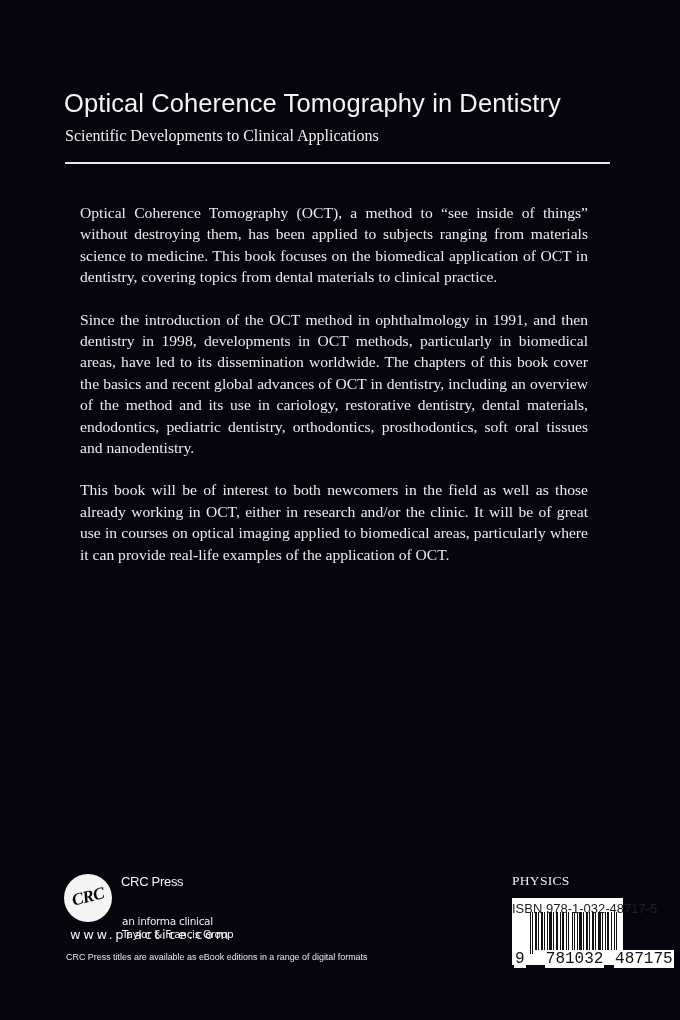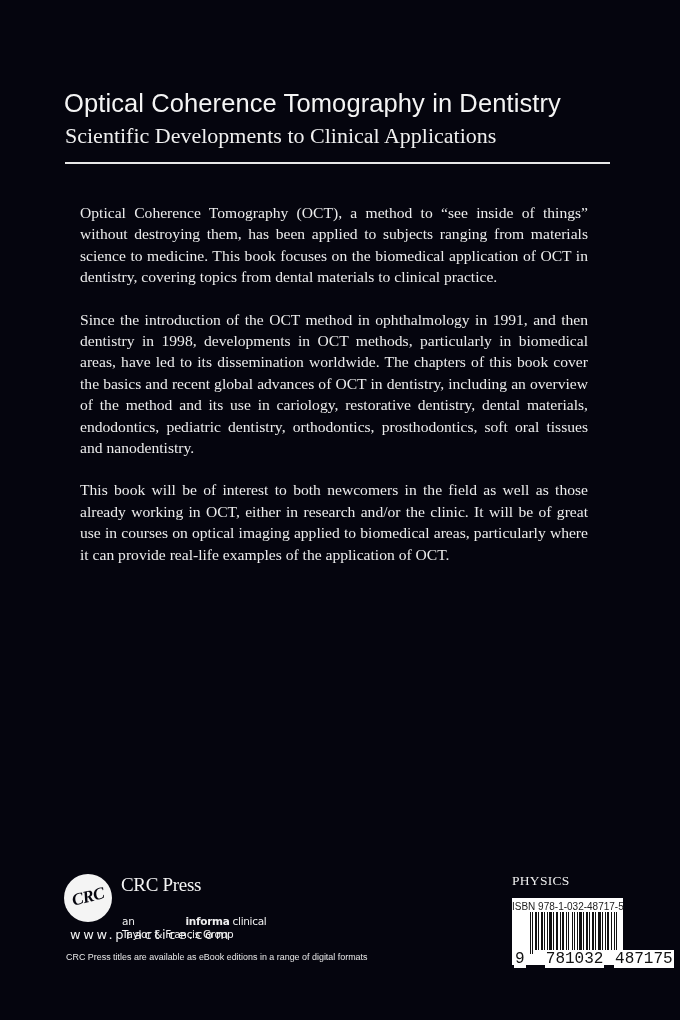--- a/index.html
+++ b/index.html
@@ -23,21 +23,21 @@
     letter-spacing: 0.1px;
     color: #f4f4f4;
     white-space: nowrap;
     line-height: 30px;
   }
   .subtitle {
     position: absolute;
     left: 65px;
     top: 123px;
     font-family: "Liberation Serif", "DejaVu Serif", serif;
-    font-size: 22px;
+    font-size: 16px;
     color: #f0f0f0;
     white-space: nowrap;
     line-height: 26px;
   }
   .rule {
     position: absolute;
     left: 65px;
     top: 162px;
     width: 545px;
     height: 2px;
@@ -75,21 +75,21 @@
     height: 67px;
     background: #ffffff;
   }
   .isbn-text {
     position: absolute;
     left: 0;
     top: 3px;
     width: 111px;
     text-align: center;
     font-family: "Liberation Sans", "DejaVu Sans", sans-serif;
-    font-size: 10px;
+    font-size: 13px;
     color: #222;
     white-space: nowrap;
   }
   .bars {
     position: absolute;
     left: 18px;
     top: 14px;
     width: 88px;
     height: 42px;
   }
@@ -127,22 +127,22 @@
     font-weight: bold;
     font-size: 17px;
     color: #05050e;
     transform: rotate(-14deg);
     letter-spacing: -0.5px;
   }
   .crc-press {
     position: absolute;
     left: 121px;
     top: 874px;
-    font-family: Liberation Serif, serif;
-    font-size: 19px;
+    font-family: Liberation Sans, sans-serif;
+    font-size: 13px;
     color: #f4f4f4;
     white-space: nowrap;
     letter-spacing: -0.3px;
   }
   .tf-group {
     position: absolute;
     left: 122px;
     top: 900px;
     font-family: "DejaVu Sans", "Liberation Sans", sans-serif;
     font-size: 10.5px;
@@ -155,22 +155,21 @@
     position: absolute;
     left: 122px;
     top: 915px;
     font-family: "DejaVu Sans", "Liberation Sans", sans-serif;
     font-size: 10.5px;
     color: #efefef;
     white-space: nowrap;
     letter-spacing: -0.3px;
   }
   .informa b {
-    font-weight: bold;
-    margin-left: 48px;
+    font-weight: normal;
   }
   .website {
     position: absolute;
     left: 70px;
     top: 927px;
     font-family: "DejaVu Sans", "Liberation Sans", sans-serif;
     font-size: 13px;
     letter-spacing: 2.6px;
     color: #efefef;
     white-space: nowrap;

